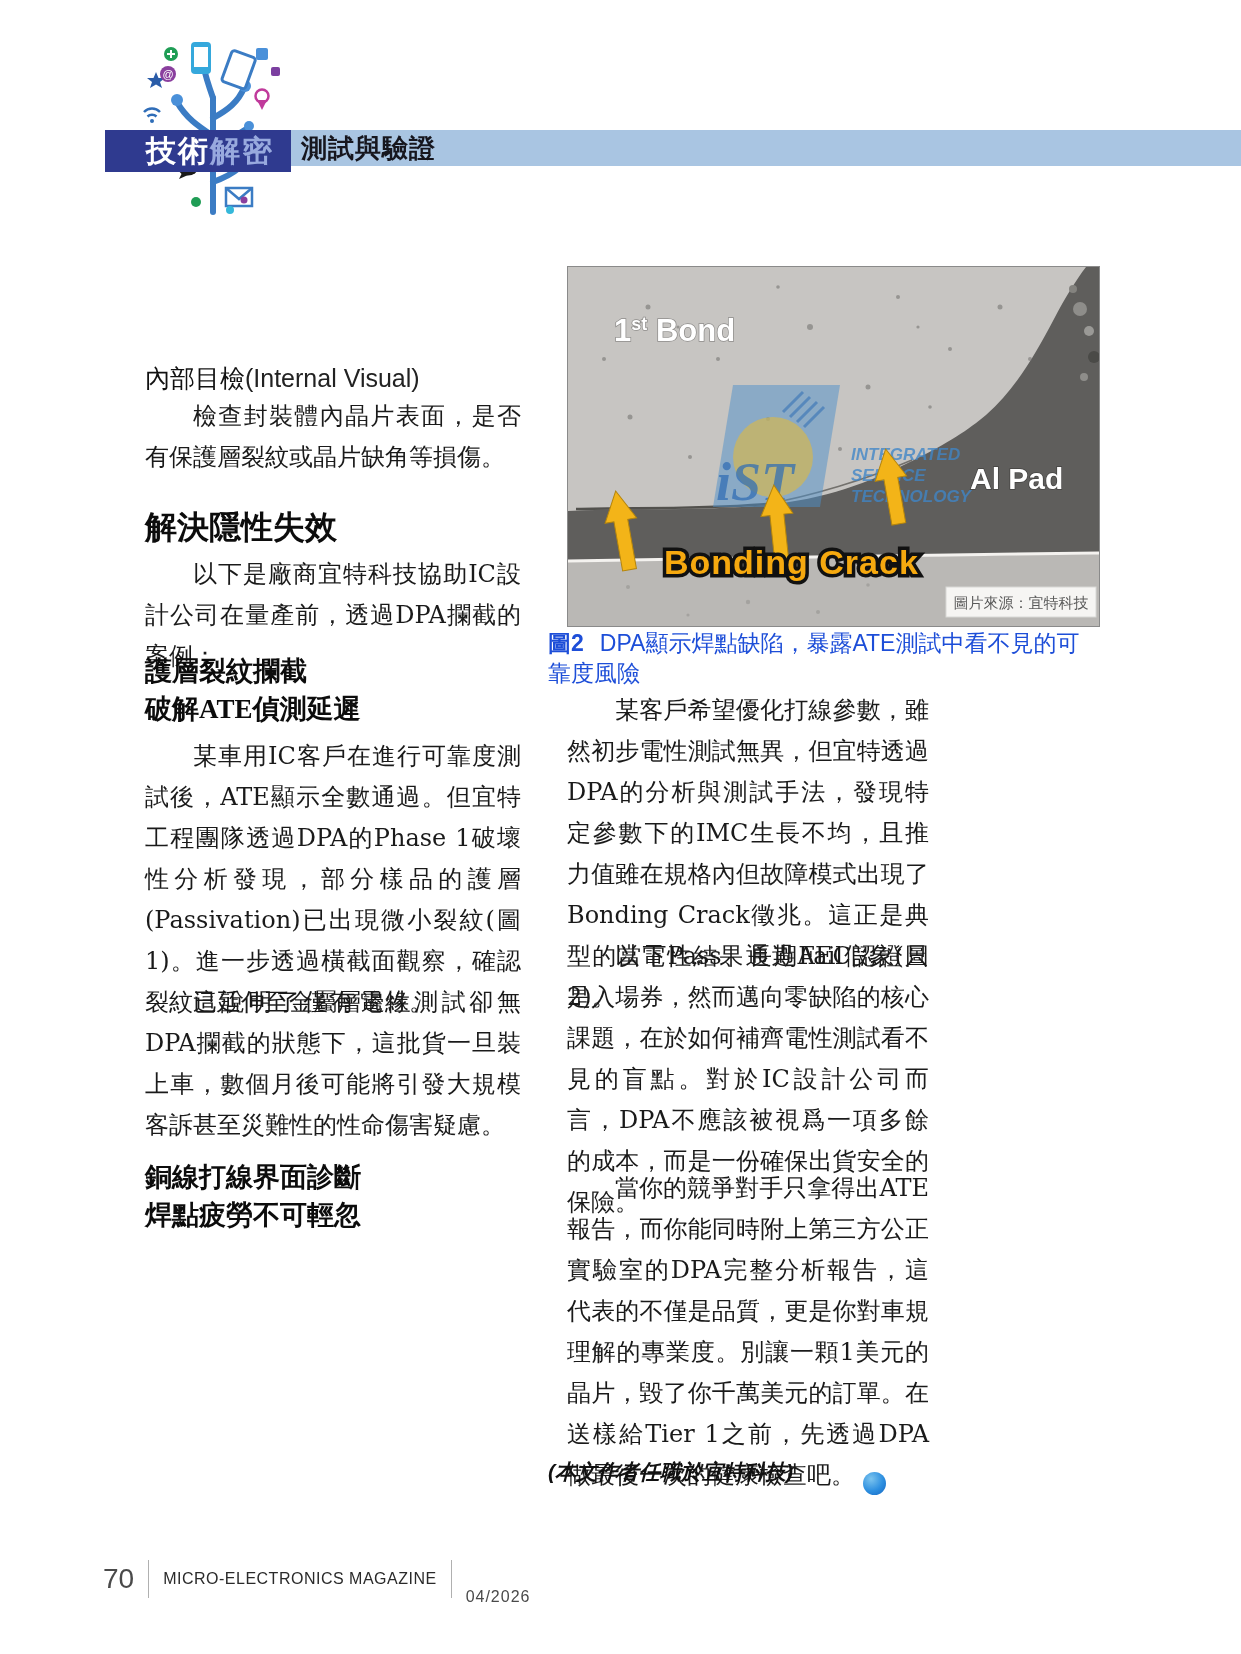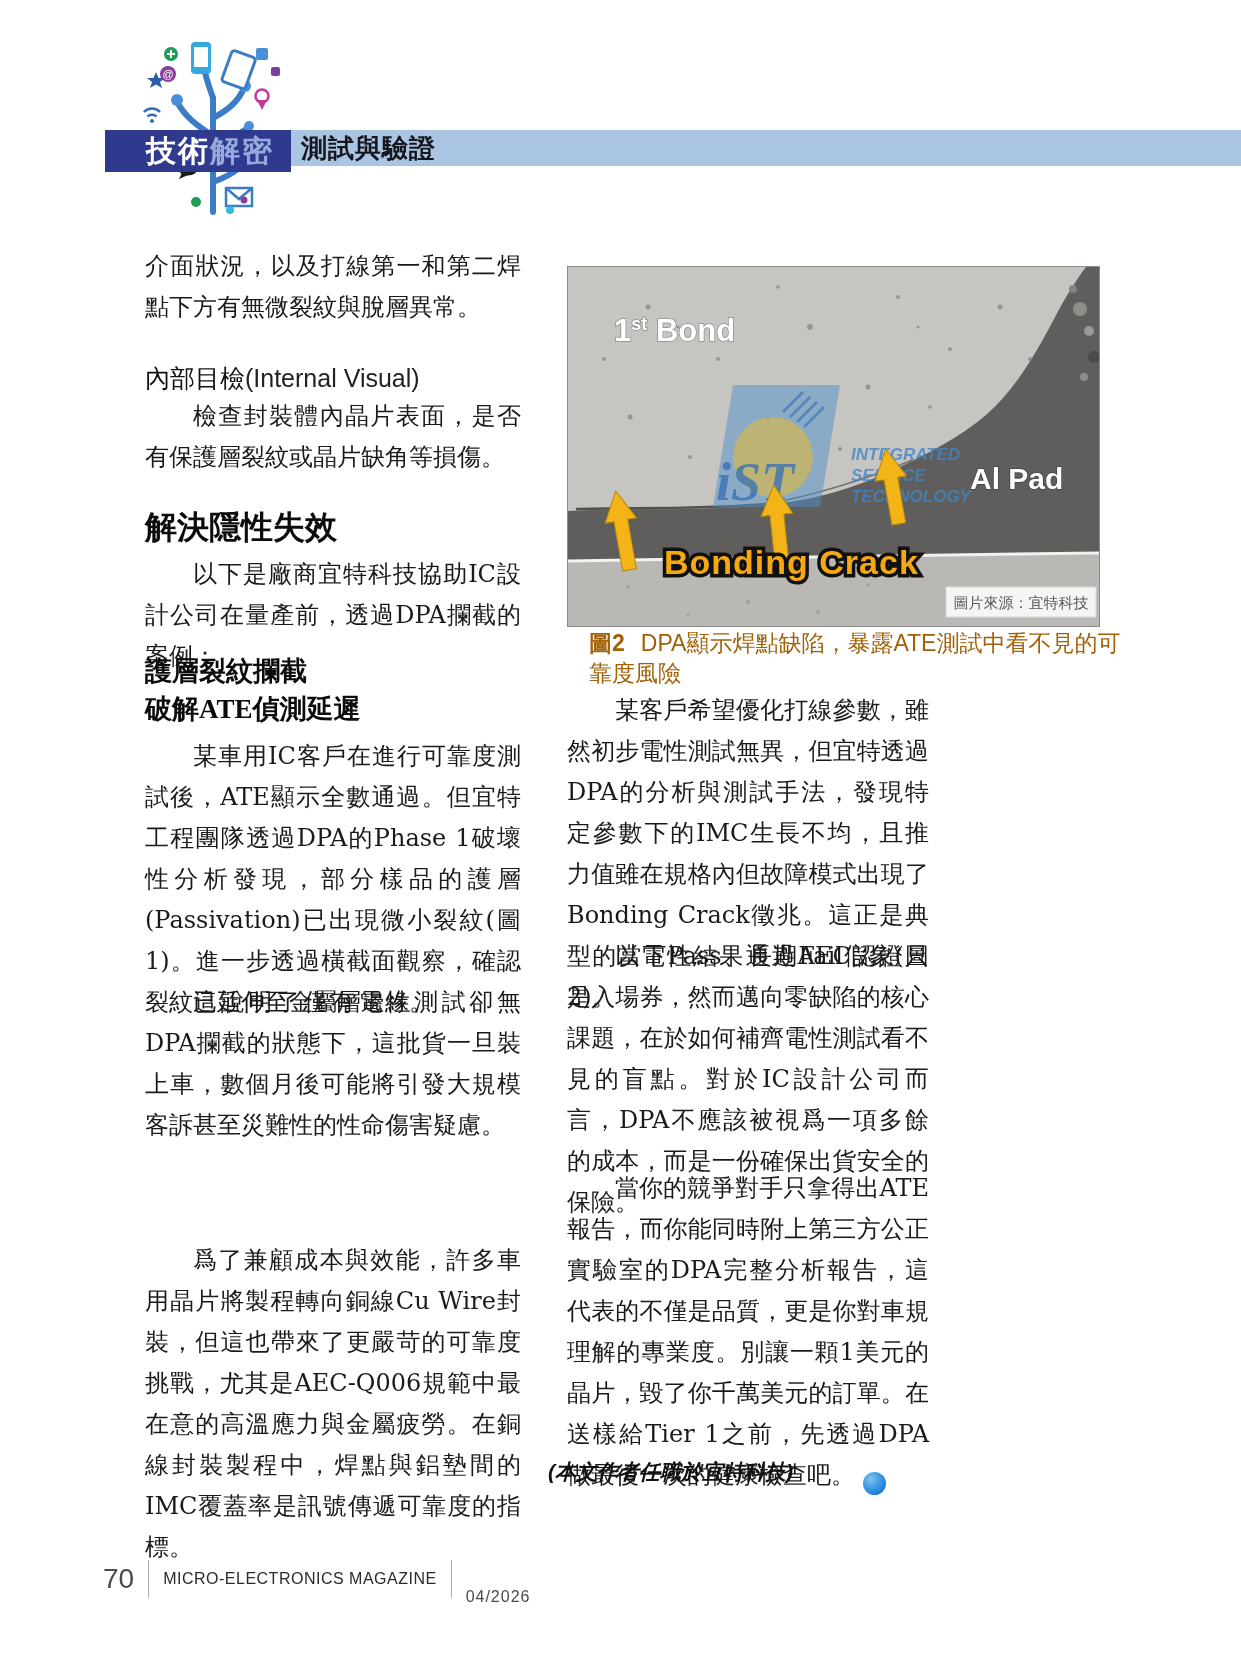--- a/index.html
+++ b/index.html
@@ -35,21 +35,21 @@
   .h-big{
     font-family:"Liberation Sans",sans-serif;font-weight:800;font-size:32px;line-height:38px;color:#0c0c0c;
   }
   .h-sub{
     font-family:Liberation Serif, serif;font-weight:800;font-size:27px;line-height:38px;color:#0c0c0c;
   }
   
   .figure-box{left:567px;top:266px;width:531px;height:359px;border:1.5px solid #8a8a8a;box-sizing:content-box;}
   .caption{
     left:548px;top:628px;width:540px;font-family:"Liberation Sans",sans-serif;
-    font-size:23px;font-weight:500;color:#a16207;line-height:30px;margin-left:41px;
+    font-size:23px;font-weight:500;color:#1d4ed8;line-height:30px;
   }
   .caption .tag{font-weight:600;margin-right:16px;}
   
   .end-badge{
     display:inline-block;width:23px;height:23px;border-radius:50%;
     background:radial-gradient(circle at 35% 30%, #7cc4ee 0%, #2d8fe0 55%, #1565c0 100%);
     color:#ffffff;font-family:"Liberation Sans",sans-serif;font-weight:bold;font-size:8px;
     text-align:center;line-height:23px;vertical-align:-3px;margin-left:8px;letter-spacing:0.5px;
   }
   .author{
@@ -135,38 +135,40 @@
   </svg>
 
   <div class="abs banner-dark">
     <span class="zh-bold">技術</span>
       <span class="zh-light">解密</span>
   </div>
   <div class="abs banner-light">
     <span>測試與驗證</span>
   </div>
 
-  <p class="abs col body" style="left:145px;top:246px;">介面狀況，以及打線第一和第二焊點下方有無微裂紋與脫層異常。</p>
 
   <div class="abs h-small" style="left:145px;top:362px;">
     <span class="zh">內部目檢</span><span class="en">(Internal Visual)</span>
   </div>
   <p class="abs col body indent" style="left:145px;top:396px;">檢查封裝體內晶片表面，是否有保護層裂紋或晶片缺角等損傷。</p>
 
   <div class="abs h-big" style="left:145px;top:508px;">解決隱性失效</div>
   <p class="abs col body indent" style="left:145px;top:554px;">以下是廠商宜特科技協助IC設計公司在量產前，透過DPA攔截的案例：</p>
 
   <div class="abs h-sub" style="left:145px;top:652px;width:376px;">
     <div>護層裂紋攔截</div>
     <div>破解ATE偵測延遲</div>
   </div>
   <p class="abs col body indent" style="left:145px;top:736px;">某車用IC客戶在進行可靠度測試後，ATE顯示全數通過。但宜特工程團隊透過DPA的Phase 1破壞性分析發現，部分樣品的護層(Passivation)已出現微小裂紋(圖1)。進一步透過橫截面觀察，確認裂紋已延伸至金屬層邊緣。</p>
   <p class="abs col body indent" style="left:145px;top:982px;">這說明了僅有電性測試卻無DPA攔截的狀態下，這批貨一旦裝上車，數個月後可能將引發大規模客訴甚至災難性的性命傷害疑慮。</p>
 
-  <p class="abs col body indent" style="left:145px;top:1240px;">爲了兼顧成本與效能，許多車用晶片將製程轉向銅線Cu Wire封裝，但這也帶來了更嚴苛的可靠度挑戰，尤其是AEC-Q006規範中最在意的高溫應力與金屬疲勞。在銅線封裝製程中，焊點與鋁墊間的IMC覆蓋率是訊號傳遞可靠度的指標。</p>
+  <div class="abs h-sub" style="left:145px;top:1158px;width:376px;">
+    <div>銅線打線界面診斷</div>
+    <div>焊點疲勞不可輕忽</div>
+  </div>
 
   <div class="abs figure-box">
     <svg width="531" height="359" viewBox="0 0 531 359">
 
       <rect x="0" y="0" width="531" height="359" fill="#5f5e5c"></rect>
 
       <path d="M0,0 L518,0 C508,13 497,31 486,52 C468,86 448,122 418,148 C400,163 382,175 344,194 C300,216 258,232 198,238 C140,244 60,241 0,244 Z" fill="#c7c5c2"></path>
 
       <g fill="#6f6e6b" opacity="0.55">
         <circle cx="80" cy="40" r="2.5"></circle>

